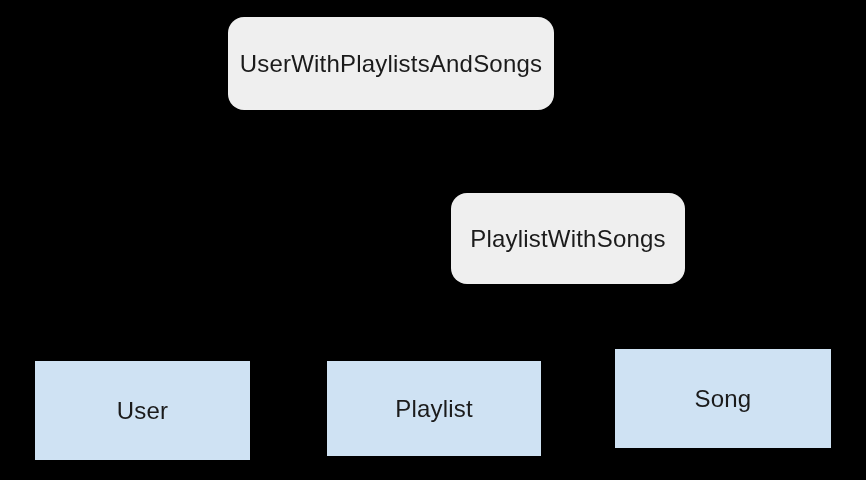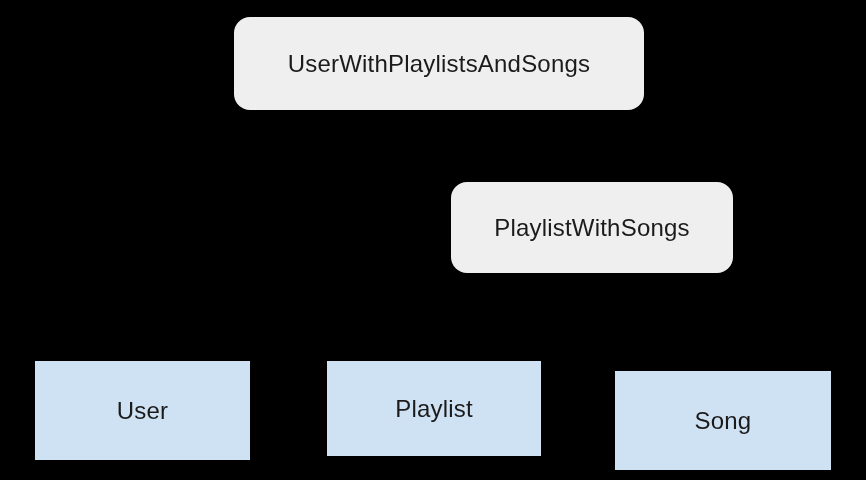--- a/index.html
+++ b/index.html
@@ -35,47 +35,47 @@
   }
   .node-rounded {
     background: #efefef;
     border-radius: 16px;
   }
   .node-rect {
     background: #cfe2f3;
     border-radius: 0;
   }
   .node-top {
-    left: 234px;
+    left: 228px;
     top: 17px;
-    width: 410px;
+    width: 326px;
     height: 93px;
   }
   .node-mid {
     left: 451px;
-    top: 182px;
-    width: 282px;
+    top: 193px;
+    width: 234px;
     height: 91px;
   }
   .node-user {
     left: 35px;
     top: 361px;
     width: 215px;
     height: 99px;
     text-align: center;
   }
   .node-playlist {
     left: 327px;
     top: 361px;
     width: 214px;
     height: 95px;
   }
   .node-song {
     left: 615px;
-    top: 371px;
+    top: 349px;
     width: 216px;
     height: 99px;
   }
 </style>
 </head>
 <body>
 
 <div class="stage">
 
   <div class="node node-rounded node-top">

